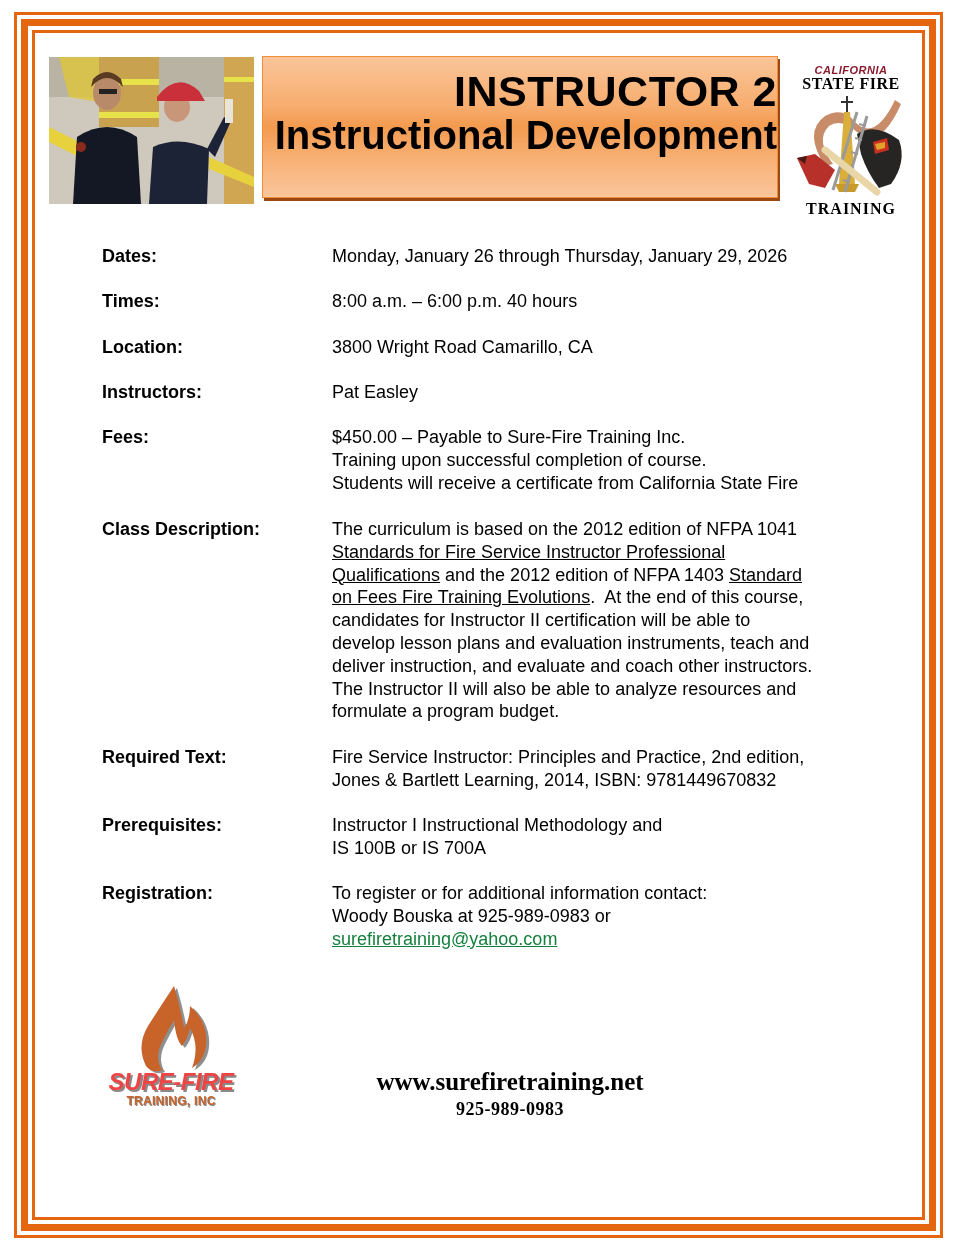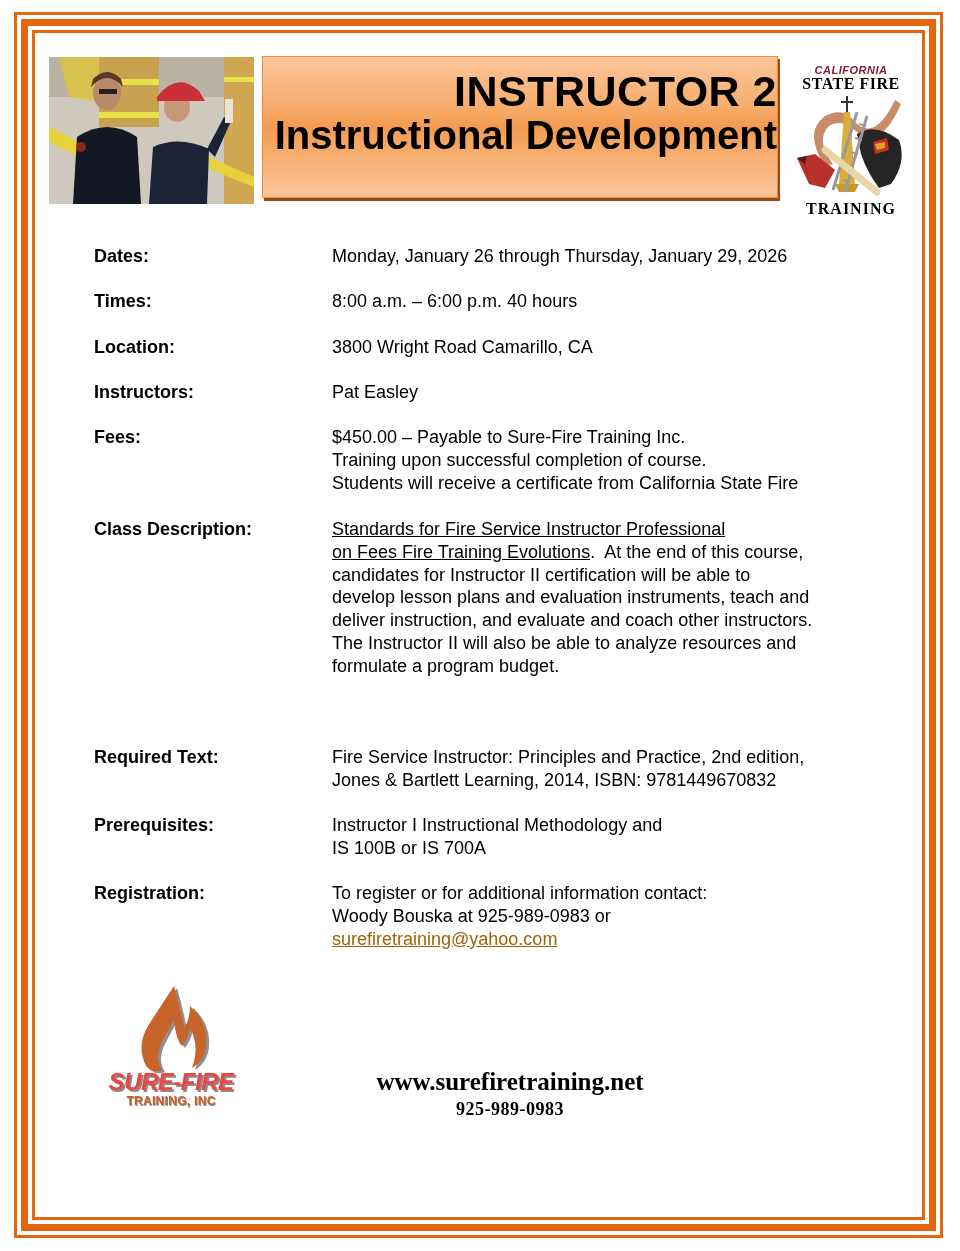--- a/index.html
+++ b/index.html
@@ -16,24 +16,24 @@
   .title-main { font-weight:bold; font-size:43px; line-height:44px; margin-top:12px; letter-spacing:0.5px; }
   .title-sub { font-weight:bold; font-size:40px; line-height:40px; margin-top:2px; }
 
   .csft-logo { position:absolute; left:793px; top:62px; width:116px; height:160px; text-align:center; }
   .csft-cal { font-family:"Liberation Sans", sans-serif; font-style:italic; font-weight:bold; color:#8b1a2e; font-size:11px; letter-spacing:0.5px; margin-top:2px; }
   .csft-state { font-family:"Liberation Serif", serif; font-weight:bold; font-size:16px; letter-spacing:0.5px; line-height:16px; margin-top:0px; }
   .csft-training { font-family:"Liberation Serif", serif; font-weight:bold; font-size:16px; letter-spacing:1px; position:absolute; bottom:4px; left:0; right:0; }
   .csft-emblem { position:absolute; left:2px; top:30px; width:112px; height:108px; }
 
   .row { position:absolute; left:94px; width:780px; font-size:18px; line-height:22.8px; }
-  .row .lbl { position:absolute; left:0; top:0; width:230px; font-weight:bold; }
+  .row .lbl { position:absolute; left:8px; top:0; width:230px; font-weight:bold; }
   .row .val { position:absolute; left:238px; top:0; width:540px; }
   .u { text-decoration:underline; }
-  .email { color:#a16207; text-decoration:underline; }
+  .email { color:#15803d; text-decoration:underline; }
 
   .sf-logo { position:absolute; left:96px; top:984px; width:150px; height:130px; }
   .sf-name { position:absolute; left:0; top:84px; width:150px; text-align:center; font-family:"Liberation Sans", sans-serif; font-weight:bold; font-size:24px; color:#ef4444; letter-spacing:-0.5px; text-shadow:2px 2px 0 #8a8a8a;font-style:italic; }
   .sf-sub { position:absolute; left:0; top:110px; width:150px; text-align:center; font-weight:bold; font-size:12px; color:#c8632a; text-shadow:1px 1px 0 #8a8a8a; letter-spacing:0.3px; }
 
   .web { position:absolute; left:340px; top:1068px; width:340px; text-align:center; font-family:"Liberation Serif", serif; font-weight:bold; font-size:25px; }
   .phone { position:absolute; left:340px; top:1099px; width:340px; text-align:center; font-family:"Liberation Serif", serif; font-weight:bold; font-size:18px; letter-spacing:0.5px; }
 </style>
 </head>
 <body>
@@ -125,21 +125,23 @@
   <div class="val">
     <div>$450.00 – Payable to Sure-Fire Training Inc.</div>
     <div>Training upon successful completion of course.</div>
     <div>Students will receive a certificate from California State Fire</div>
   </div>
 </div>
 
 <div class="row" style="top:518px;">
   <div class="lbl">Class Description:</div>
   <div class="val">
+    <div>The curriculum is based on the 2012 edition of NFPA 1041</div>
     <div><span class="u">Standards for Fire Service Instructor Professional</span></div>
+    <div><span class="u">Qualifications</span><span style="white-space:pre;"> and the 2012 edition of NFPA 1403 </span><span class="u">Standard</span></div>
     <div><span class="u">on Fees Fire Training Evolutions</span><span style="white-space:pre;">.  At the end of this course,</span></div>
     <div>candidates for Instructor II certification will be able to</div>
     <div>develop lesson plans and evaluation instruments, teach and</div>
     <div>deliver instruction, and evaluate and coach other instructors.</div>
     <div>The Instructor II will also be able to analyze resources and</div>
     <div>formulate a program budget.</div>
   </div>
 </div>
 
 <div class="row" style="top:746px;">

